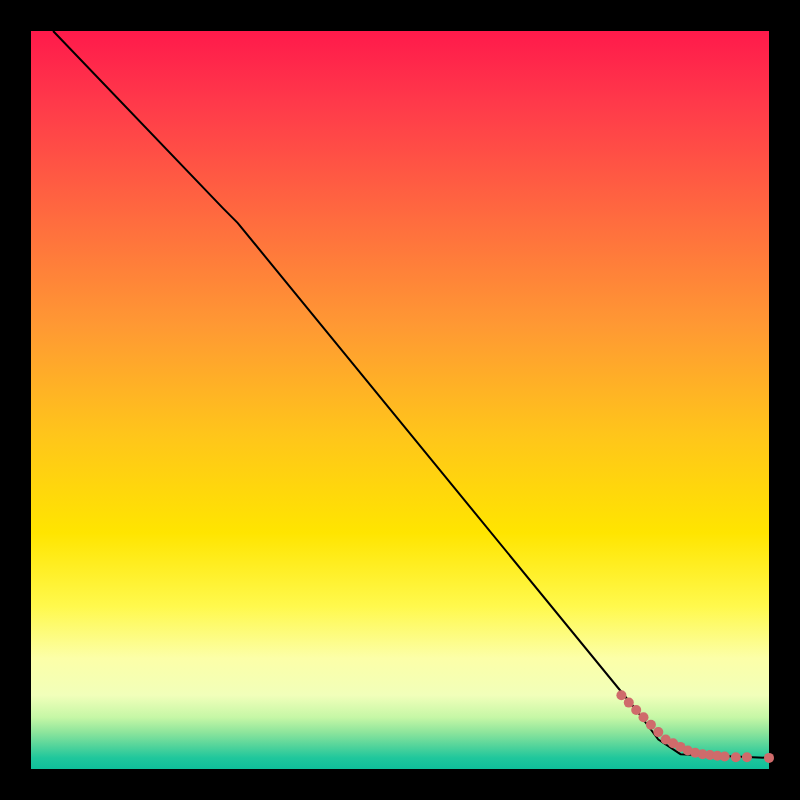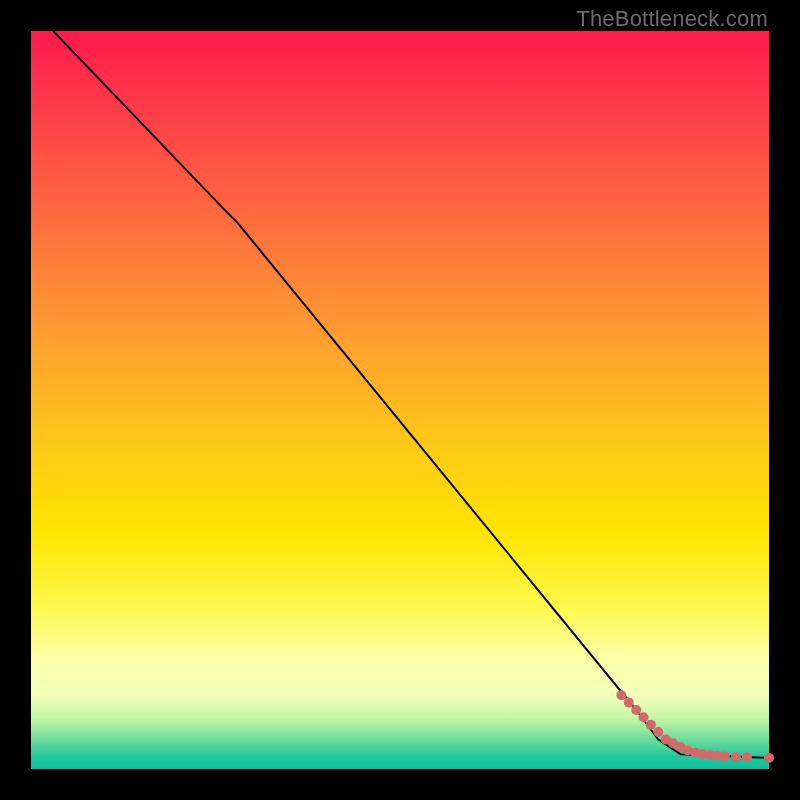--- a/index.html
+++ b/index.html
@@ -59,21 +59,20 @@
     width: 738px;
     height: 738px;
     overflow: visible;
   }
 </style>
 </head>
 <body>
 
 <div class="frame">
   <div class="plot"></div>
-  <div class="watermark">TheBottleneck.com</div>
   <svg class="overlay" viewBox="0 0 738 738" preserveAspectRatio="none">
     <path id="curve-path" fill="none" stroke="#000000" stroke-width="2" stroke-linejoin="round" d="M22.1 0.0 L191.9 177.1 L206.6 191.9 L605.2 679.0 L627.3 708.5 L649.4 723.2 L738.0 726.9"></path>
     <g id="points-group">
         <circle cx="590.4" cy="664.2" r="5" fill="#cf6b6b"></circle>
         <circle cx="597.8" cy="671.6" r="5" fill="#cf6b6b"></circle>
         <circle cx="605.2" cy="679.0" r="5" fill="#cf6b6b"></circle>
         <circle cx="612.5" cy="686.3" r="5" fill="#cf6b6b"></circle>
         <circle cx="619.9" cy="693.7" r="5" fill="#cf6b6b"></circle>
         <circle cx="627.3" cy="701.1" r="5" fill="#cf6b6b"></circle>
         <circle cx="634.7" cy="708.5" r="5" fill="#cf6b6b"></circle>

